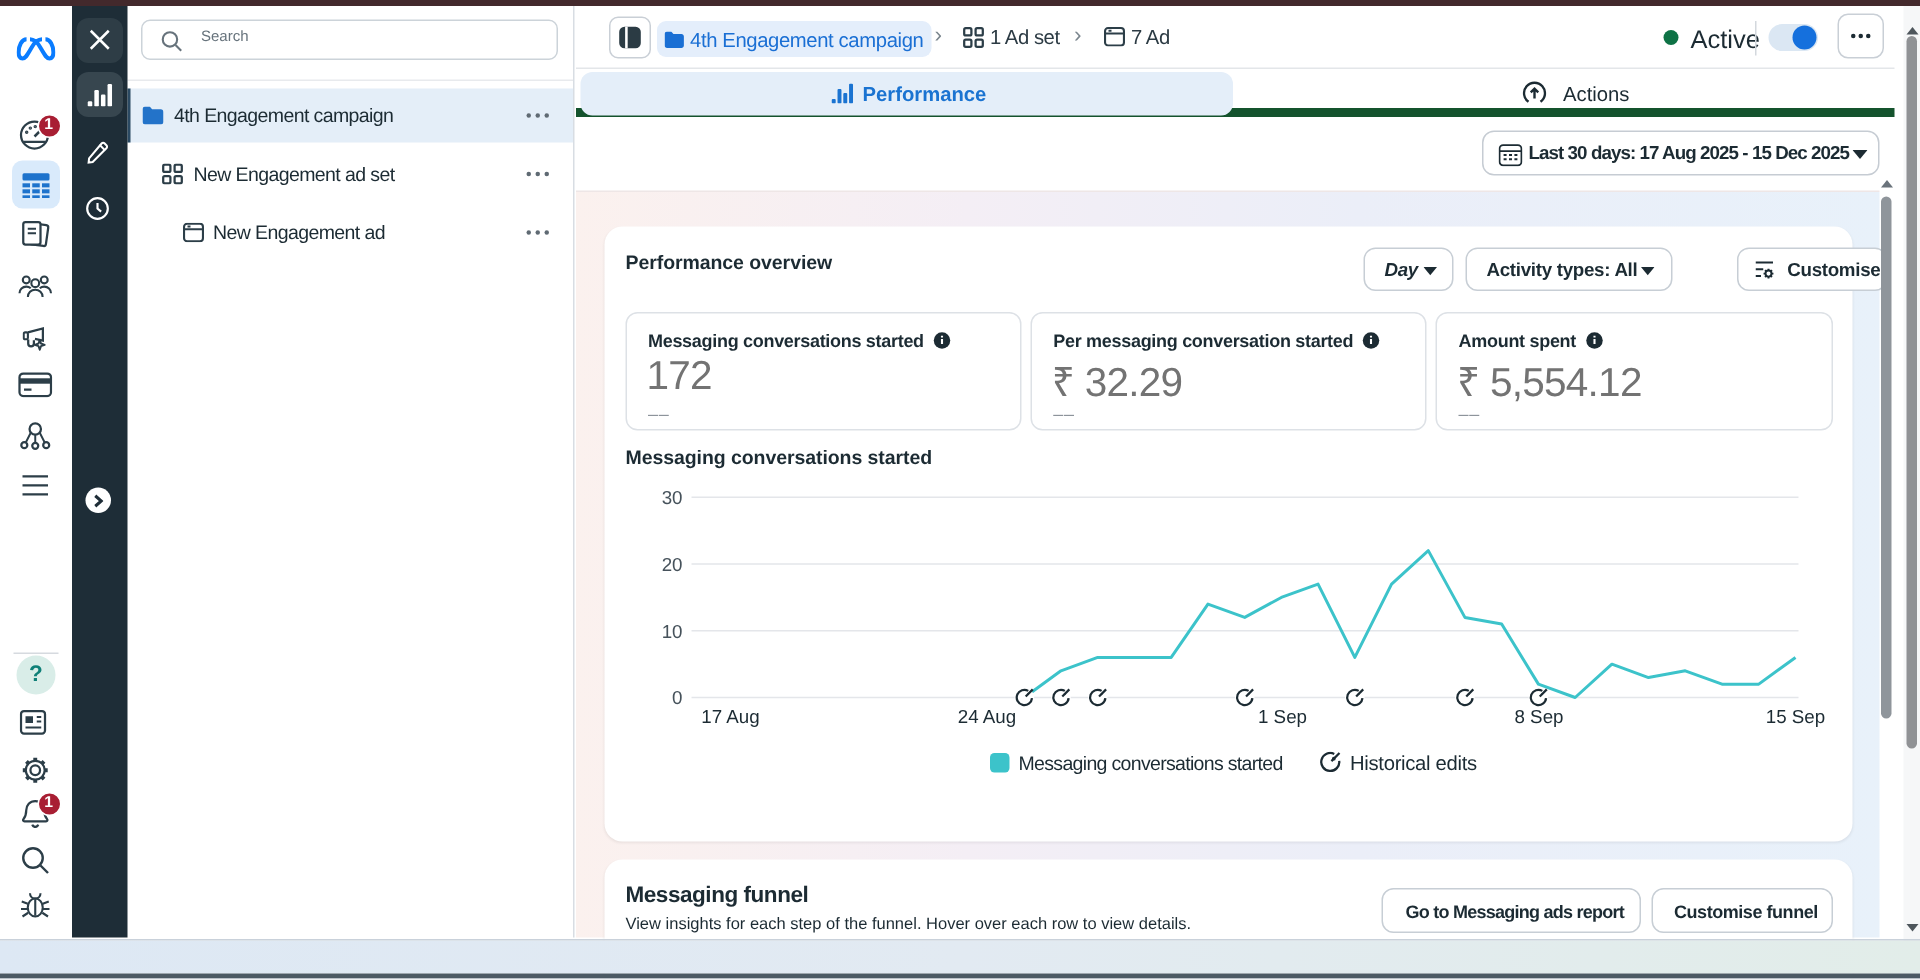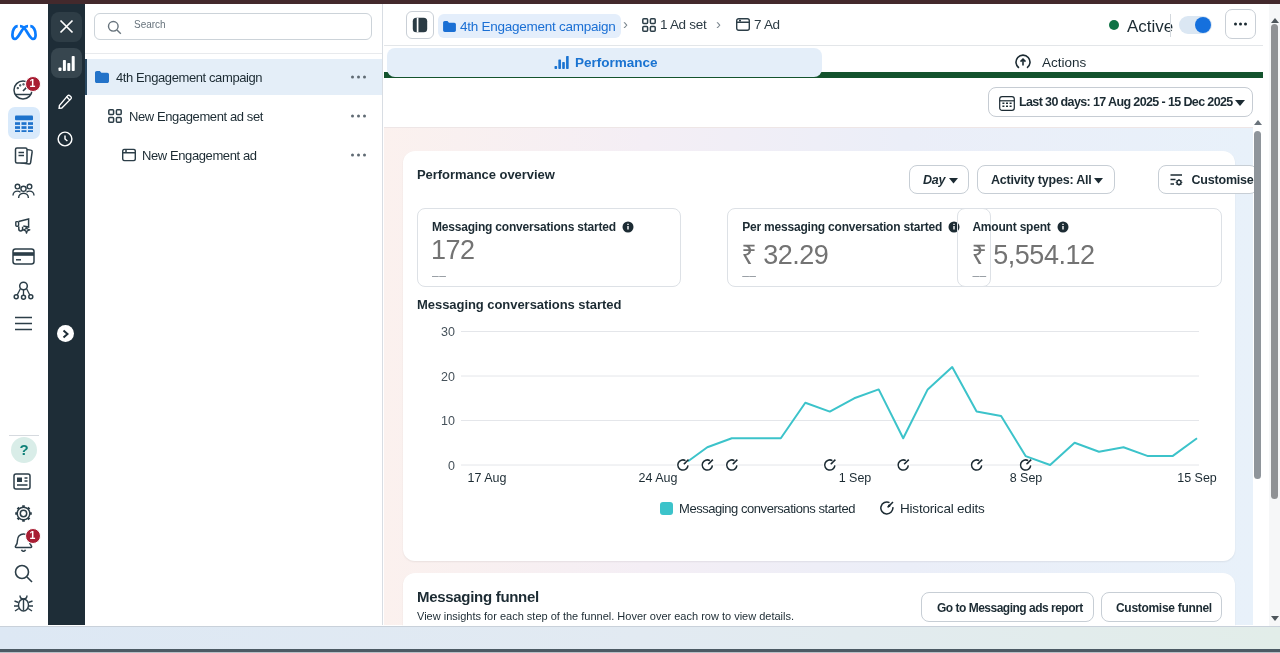--- a/index.html
+++ b/index.html
@@ -354,21 +354,21 @@
       <div class="mbox" style="left:14px;">
         <div class="mlabel">Messaging conversations started
           <svg style="display:inline-block;vertical-align:-2px;margin-left:3px;" width="12" height="12" viewBox="0 0 12 12">
               <circle cx="6" cy="6" r="5.5" fill="#1c2b33"></circle>
               <path d="M6 5 v3.4 M6 2.8 v1.2" stroke="#fff" stroke-width="1.4"></path>
             </svg>
         </div>
         <div class="mval">172</div>
         <div class="mdash">––</div>
       </div>
-      <div class="mbox" style="left:284.2px;margin-left:40px;">
+      <div class="mbox" style="left:284.2px;">
         <div class="mlabel">Per messaging conversation started
           <svg style="display:inline-block;vertical-align:-2px;margin-left:3px;" width="12" height="12" viewBox="0 0 12 12">
               <circle cx="6" cy="6" r="5.5" fill="#1c2b33"></circle>
               <path d="M6 5 v3.4 M6 2.8 v1.2" stroke="#fff" stroke-width="1.4"></path>
             </svg>
         </div>
         <div class="mval">₹ 32.29</div>
         <div class="mdash">––</div>
       </div>
       <div class="mbox" style="left:554.4px;">

